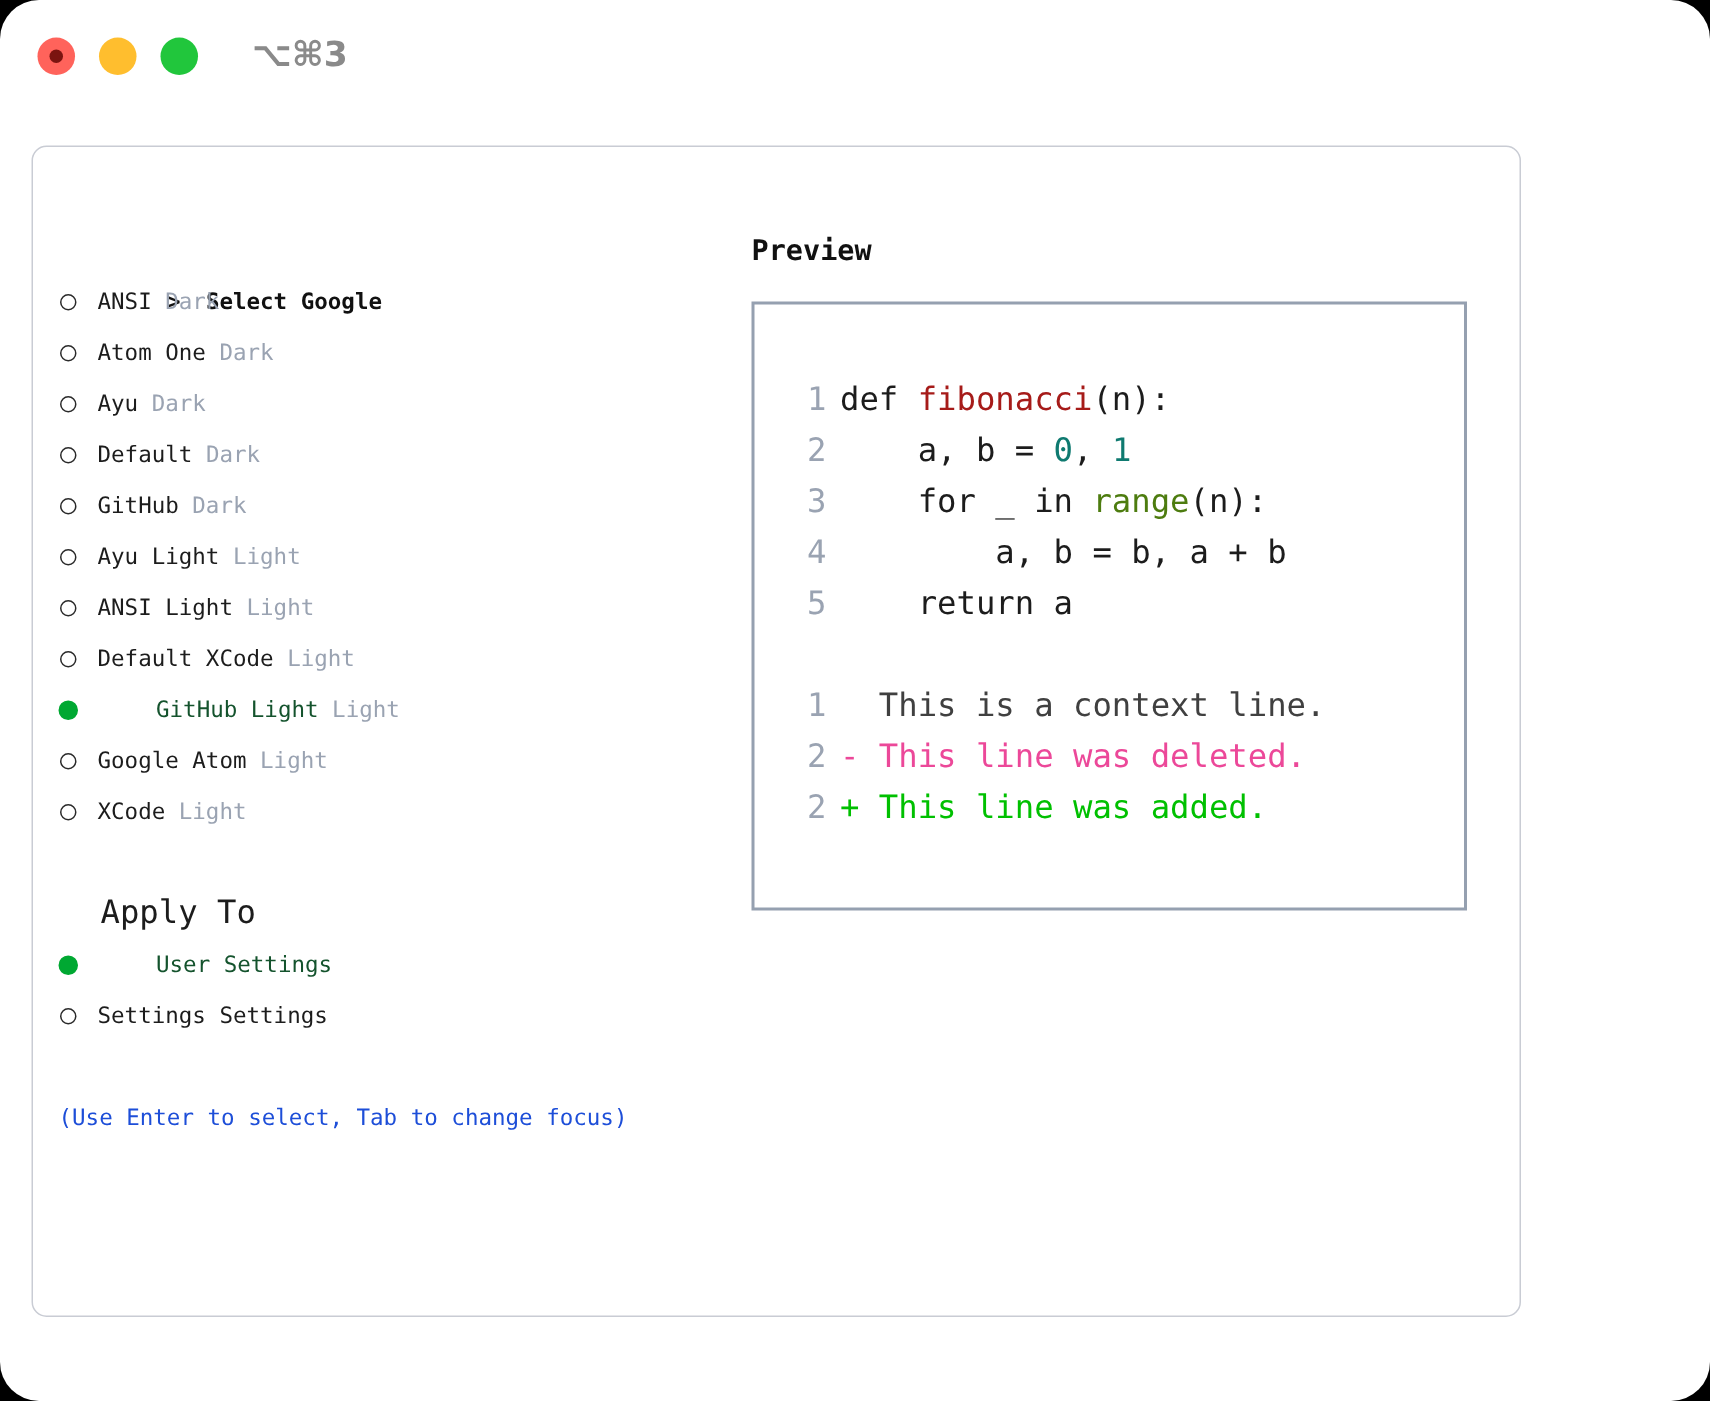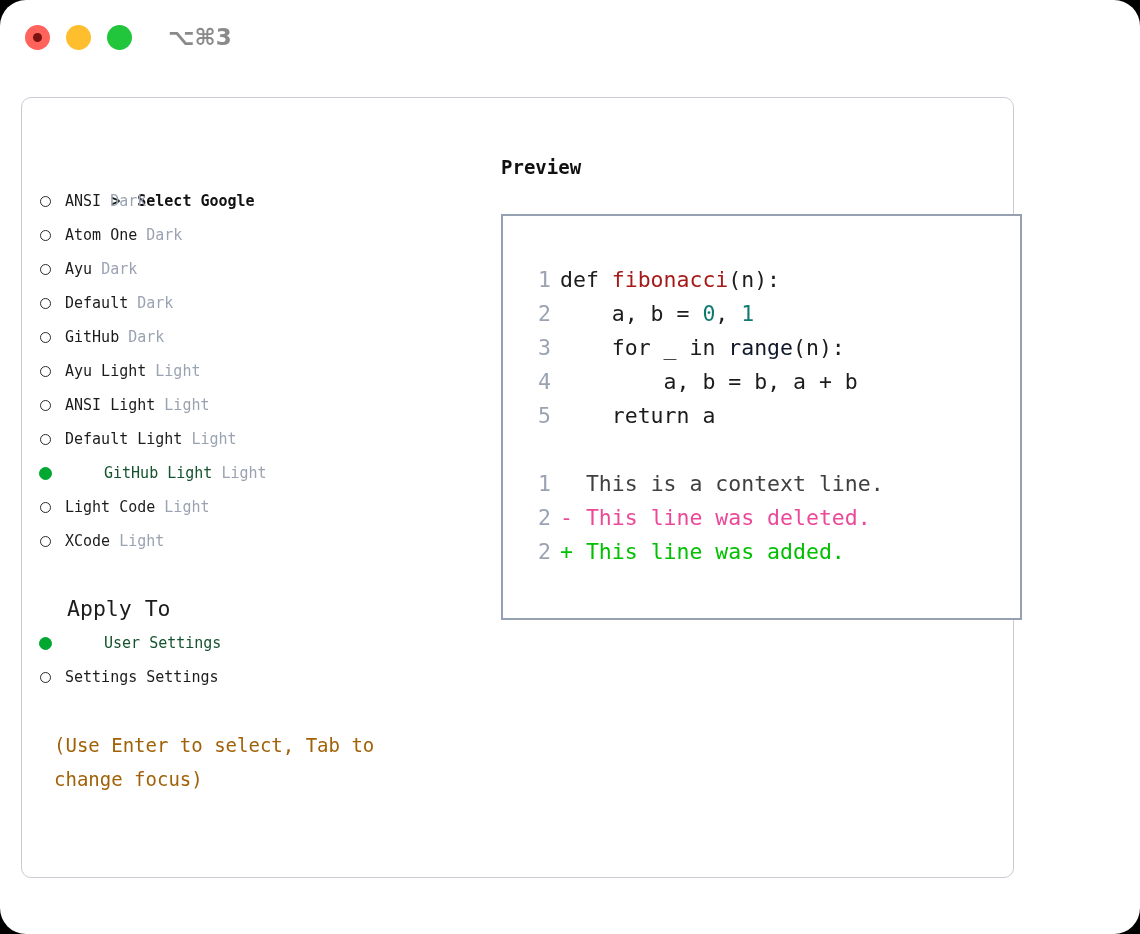--- a/index.html
+++ b/index.html
@@ -143,43 +143,42 @@
     font-size: 21.5px;
     line-height: 34px;
     height: 34px;
     color: #1c1c1c;
     padding-left: 28px;
     white-space: pre;
   }
 
   .hint {
     margin-top: 34px;
-    font-size: 19px;
-    line-height: 34px;
-    color: #a16207;
+    font-size: 15px;
+    line-height: 34px;
+    color: #1d4ed8;
     width: 400px;
-    margin-left: 15px;
   }
 
   
   .right-col {
     position: absolute;
     left: 479px;
     top: 52px;
     width: 500px;
   }
   .preview-title {
     font-size: 19px;
     line-height: 34px;
     font-weight: 700;
     color: #111111;
   }
   .preview-box {
-    margin-top: 30px;
-    width: 521px;
+    margin-top: 17px;
+    width: 477px;
     height: 406px;
     border: 2px solid #95a0b0;
     box-sizing: border-box;
     background: #ffffff;
     position: relative;
   }
   .code {
     position: absolute;
     left: 22px;
     top: 47px;
@@ -190,21 +189,21 @@
   .ln {
     display: inline-block;
     width: 26px;
     text-align: right;
     color: #9aa3b2;
     margin-right: 9px;
   }
   .kw  { color: #1c1c1c; }
   .fn  { color: #a61b19; }
   .num { color: #0f7a70; }
-  .call{ color: #0f172a; }
+  .call{ color: #4d7c0f; }
   .var { color: #1c1c1c; }
   .blank-line { height: 34px; }
 
   .diff-ctx  { color: #404040; }
   .diff-del  { color: #ec4899; }
   .diff-add  { color: #00c000; }
 </style>
 </head>
 <body>
 
@@ -228,23 +227,23 @@
       </div>
 
       <div id="theme-list">
           <div class="row"><span class="radio-dot"><i></i></span><span class="label">ANSI</span> <span class="variant">Dark</span></div>
           <div class="row"><span class="radio-dot"><i></i></span><span class="label">Atom One</span> <span class="variant">Dark</span></div>
           <div class="row"><span class="radio-dot"><i></i></span><span class="label">Ayu</span> <span class="variant">Dark</span></div>
           <div class="row"><span class="radio-dot"><i></i></span><span class="label">Default</span> <span class="variant">Dark</span></div>
           <div class="row"><span class="radio-dot"><i></i></span><span class="label">GitHub</span> <span class="variant">Dark</span></div>
           <div class="row"><span class="radio-dot"><i></i></span><span class="label">Ayu Light</span> <span class="variant">Light</span></div>
           <div class="row"><span class="radio-dot"><i></i></span><span class="label">ANSI Light</span> <span class="variant">Light</span></div>
-          <div class="row"><span class="radio-dot"><i></i></span><span class="label">Default Light</span> <span class="variant">Light</span></div>
+          <div class="row"><span class="radio-dot"><i></i></span><span class="label">Default XCode</span> <span class="variant">Light</span></div>
           <div class="row selected"><span class="radio-dot on"><i></i></span><span class="label">GitHub Light</span> <span class="variant">Light</span></div>
-          <div class="row"><span class="radio-dot"><i></i></span><span class="label">Light Code</span> <span class="variant">Light</span></div>
+          <div class="row"><span class="radio-dot"><i></i></span><span class="label">Google Atom</span> <span class="variant">Light</span></div>
           <div class="row"><span class="radio-dot"><i></i></span><span class="label">XCode</span> <span class="variant">Light</span></div>
         </div>
 
       <div class="spacer"></div>
 
       <div class="apply-head">Apply To</div>
 
       <div id="apply-list">
           <div class="row selected"><span class="radio-dot on"><i></i></span><span class="label">User Settings</span></div>
           <div class="row"><span class="radio-dot"><i></i></span><span class="label">Settings Settings</span></div>

